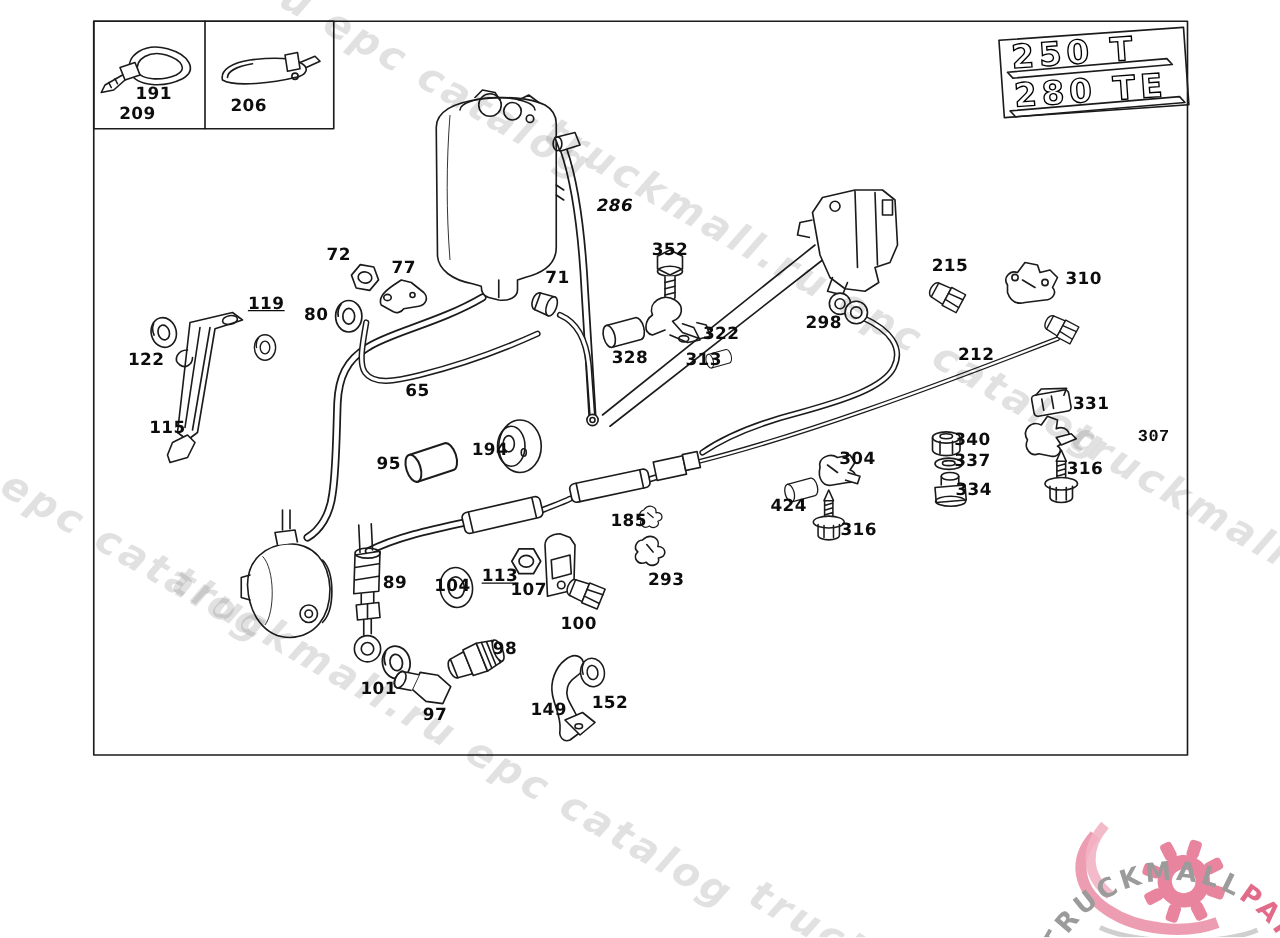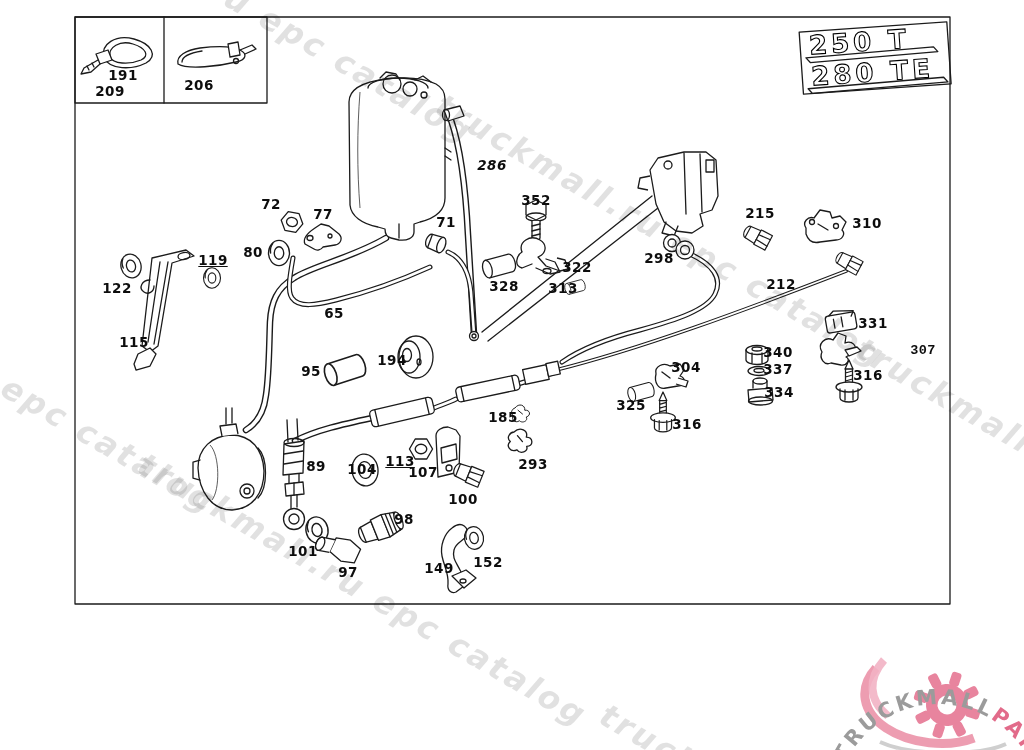--- a/index.html
+++ b/index.html
@@ -366,42 +366,42 @@
       <div class="wm" style="left: 612px; top: 696px;">truckmall.ru epc catalog</div>
     </div>
 
   <div id="part-labels">
       <span class="plabel" style="left: 123px; top: 75px;">191</span>
       <span class="plabel" style="left: 110px; top: 91px;">209</span>
       <span class="plabel" style="left: 199px; top: 85px;">206</span>
       <span class="plabel" style="left: 271px; top: 204px;">72</span>
       <span class="plabel" style="left: 323px; top: 214px;">77</span>
       <span class="plabel" style="left: 253px; top: 252px;">80</span>
-      <span class="plabel" style="left: 213px; top: 260px; text-decoration: underline;">119</span>
+      <span class="plabel" style="left: 213px; top: 243px; text-decoration: underline;">119</span>
       <span class="plabel" style="left: 117px; top: 288px;">122</span>
       <span class="plabel" style="left: 134px; top: 342px;">115</span>
       <span class="plabel" style="left: 334px; top: 313px;">65</span>
       <span class="plabel" style="left: 446px; top: 222px;">71</span>
       <span class="plabel" style="left: 492px; top: 165px; font-style: italic;">286</span>
       <span class="plabel" style="left: 536px; top: 200px;">352</span>
       <span class="plabel" style="left: 504px; top: 286px;">328</span>
       <span class="plabel" style="left: 563px; top: 288px;">313</span>
       <span class="plabel" style="left: 577px; top: 267px;">322</span>
       <span class="plabel" style="left: 659px; top: 258px;">298</span>
       <span class="plabel" style="left: 760px; top: 213px;">215</span>
       <span class="plabel" style="left: 857px; top: 223px; margin-left: 10px;">310</span>
       <span class="plabel" style="left: 781px; top: 284px;">212</span>
       <span class="plabel" style="left: 873px; top: 323px;">331</span>
       <span class="plabel" style="left: 923px; top: 350px; font-family: Liberation Mono, monospace;">307</span>
       <span class="plabel" style="left: 868px; top: 375px;">316</span>
       <span class="plabel" style="left: 778px; top: 352px;">340</span>
       <span class="plabel" style="left: 778px; top: 369px;">337</span>
       <span class="plabel" style="left: 779px; top: 392px;">334</span>
       <span class="plabel" style="left: 686px; top: 367px;">304</span>
-      <span class="plabel" style="left: 631px; top: 405px;">325</span>
+      <span class="plabel" style="left: 631px; top: 405px;">424</span>
       <span class="plabel" style="left: 687px; top: 424px;">316</span>
       <span class="plabel" style="left: 503px; top: 417px;">185</span>
       <span class="plabel" style="left: 533px; top: 464px;">293</span>
       <span class="plabel" style="left: 316px; top: 466px;">89</span>
       <span class="plabel" style="left: 362px; top: 469px;">104</span>
       <span class="plabel" style="left: 400px; top: 461px; text-decoration: underline;">113</span>
       <span class="plabel" style="left: 423px; top: 472px;">107</span>
       <span class="plabel" style="left: 463px; top: 499px;">100</span>
       <span class="plabel" style="left: 404px; top: 519px;">98</span>
       <span class="plabel" style="left: 303px; top: 551px;">101</span>

